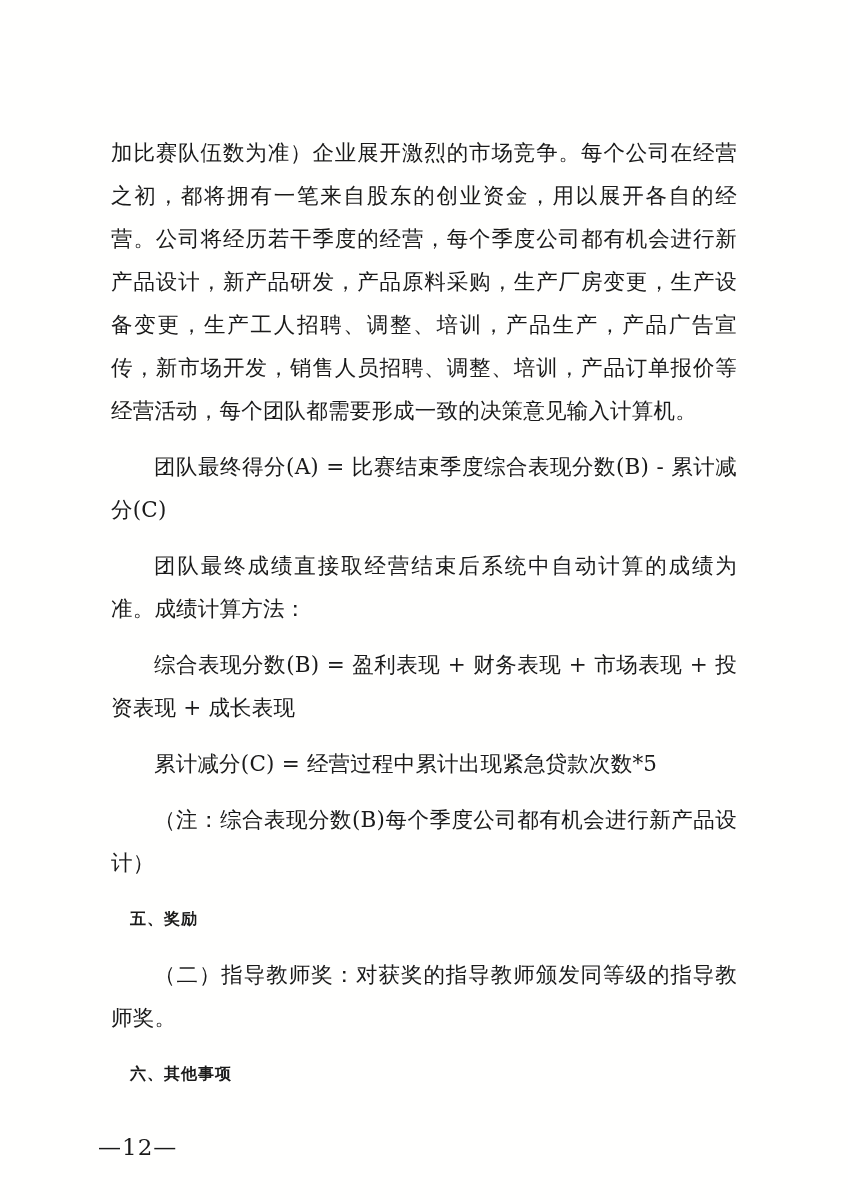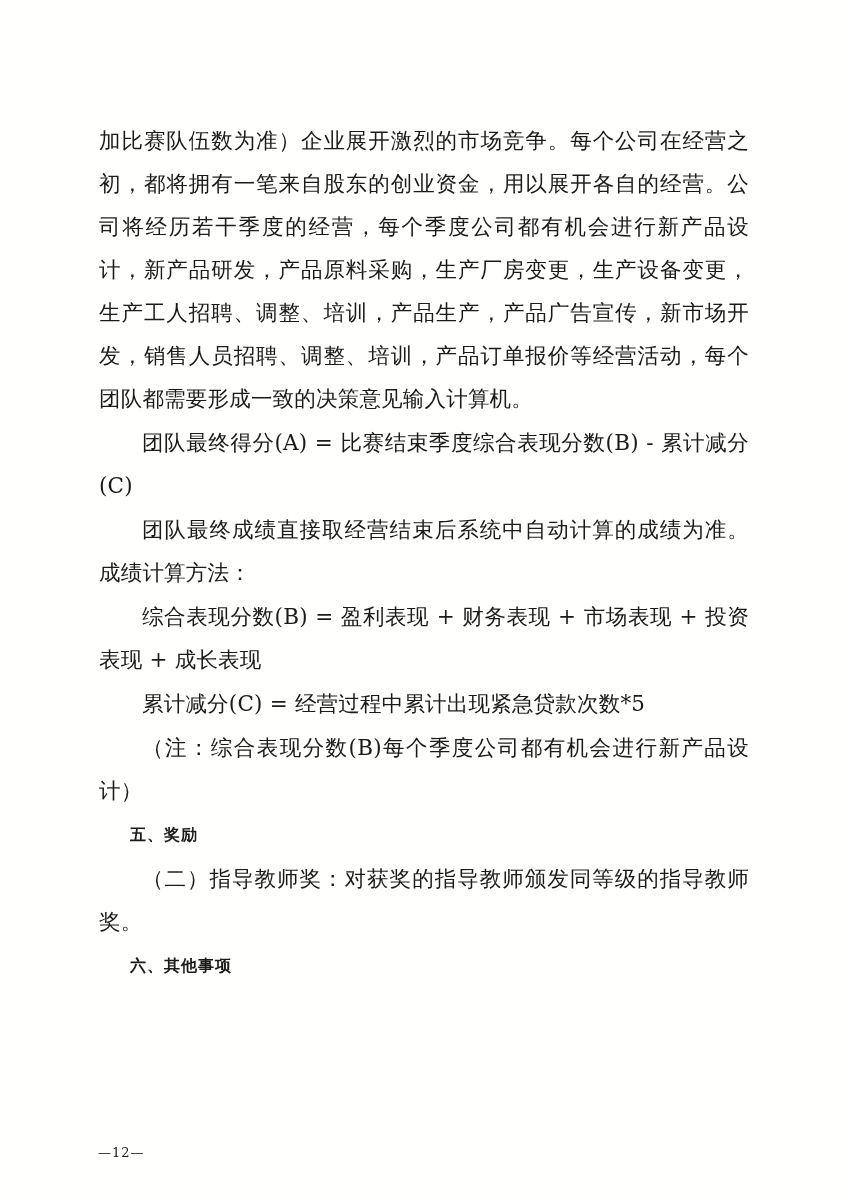--- a/index.html
+++ b/index.html
@@ -23,40 +23,40 @@
     background: #fffffe;
   }
   .doc-body {
     font-size: 21.5px;
     line-height: 43px;
     text-align: justify;
     text-justify: inter-ideograph;
     letter-spacing: 0.2px;
   }
   .p {
-    margin: 1px;
+    margin: 13px;
     text-align: justify;
     text-justify: inter-ideograph;
   }
   .indent2 {
     text-indent: 2em;
   }
   .heading {
     margin: 0;
     font-weight: bold;
     text-indent: 2em;
     font-size: 16px;
     line-height: 43px;
     letter-spacing: 1px;
   }
   .page-number {
     position: absolute;
     left: 98px;
     bottom: 40px;
-    font-size: 13px;
+    font-size: 23px;
     font-family: "DejaVu Serif", "Liberation Serif", serif;
     color: #1a1a1a;
     letter-spacing: 1px;
   }
 </style>
 </head>
 <body>
 
 <div class="page">
   <div class="doc-body">

